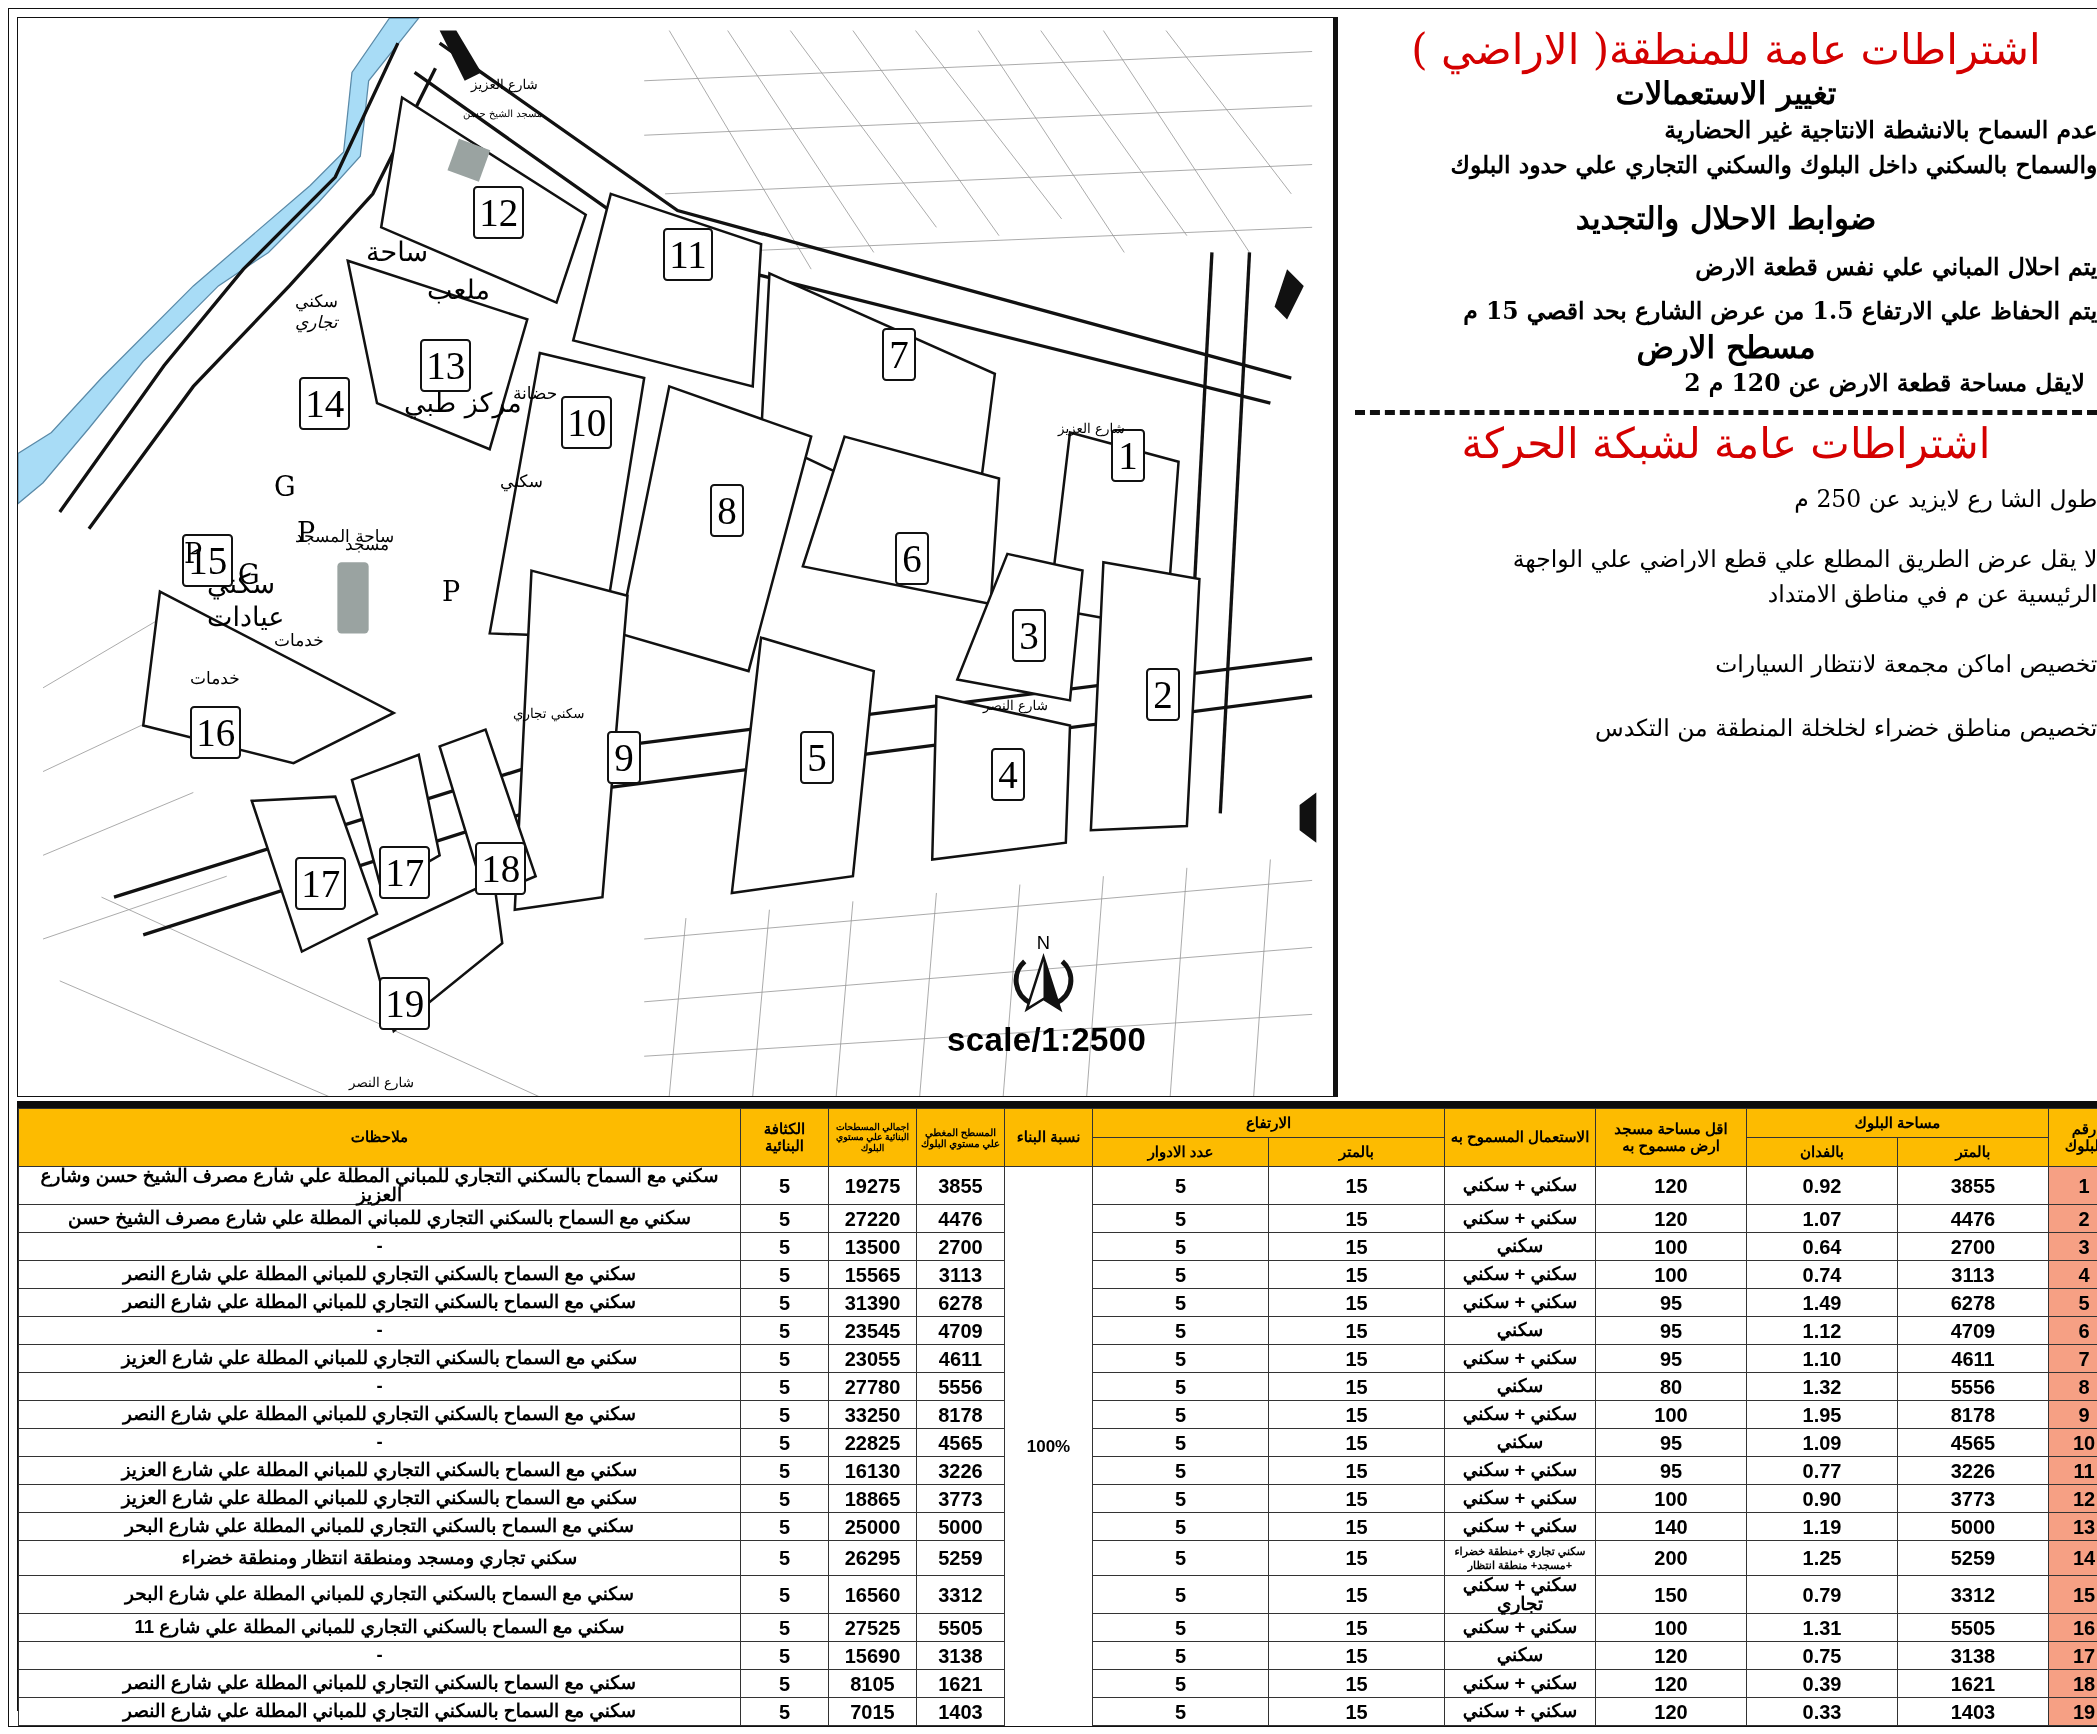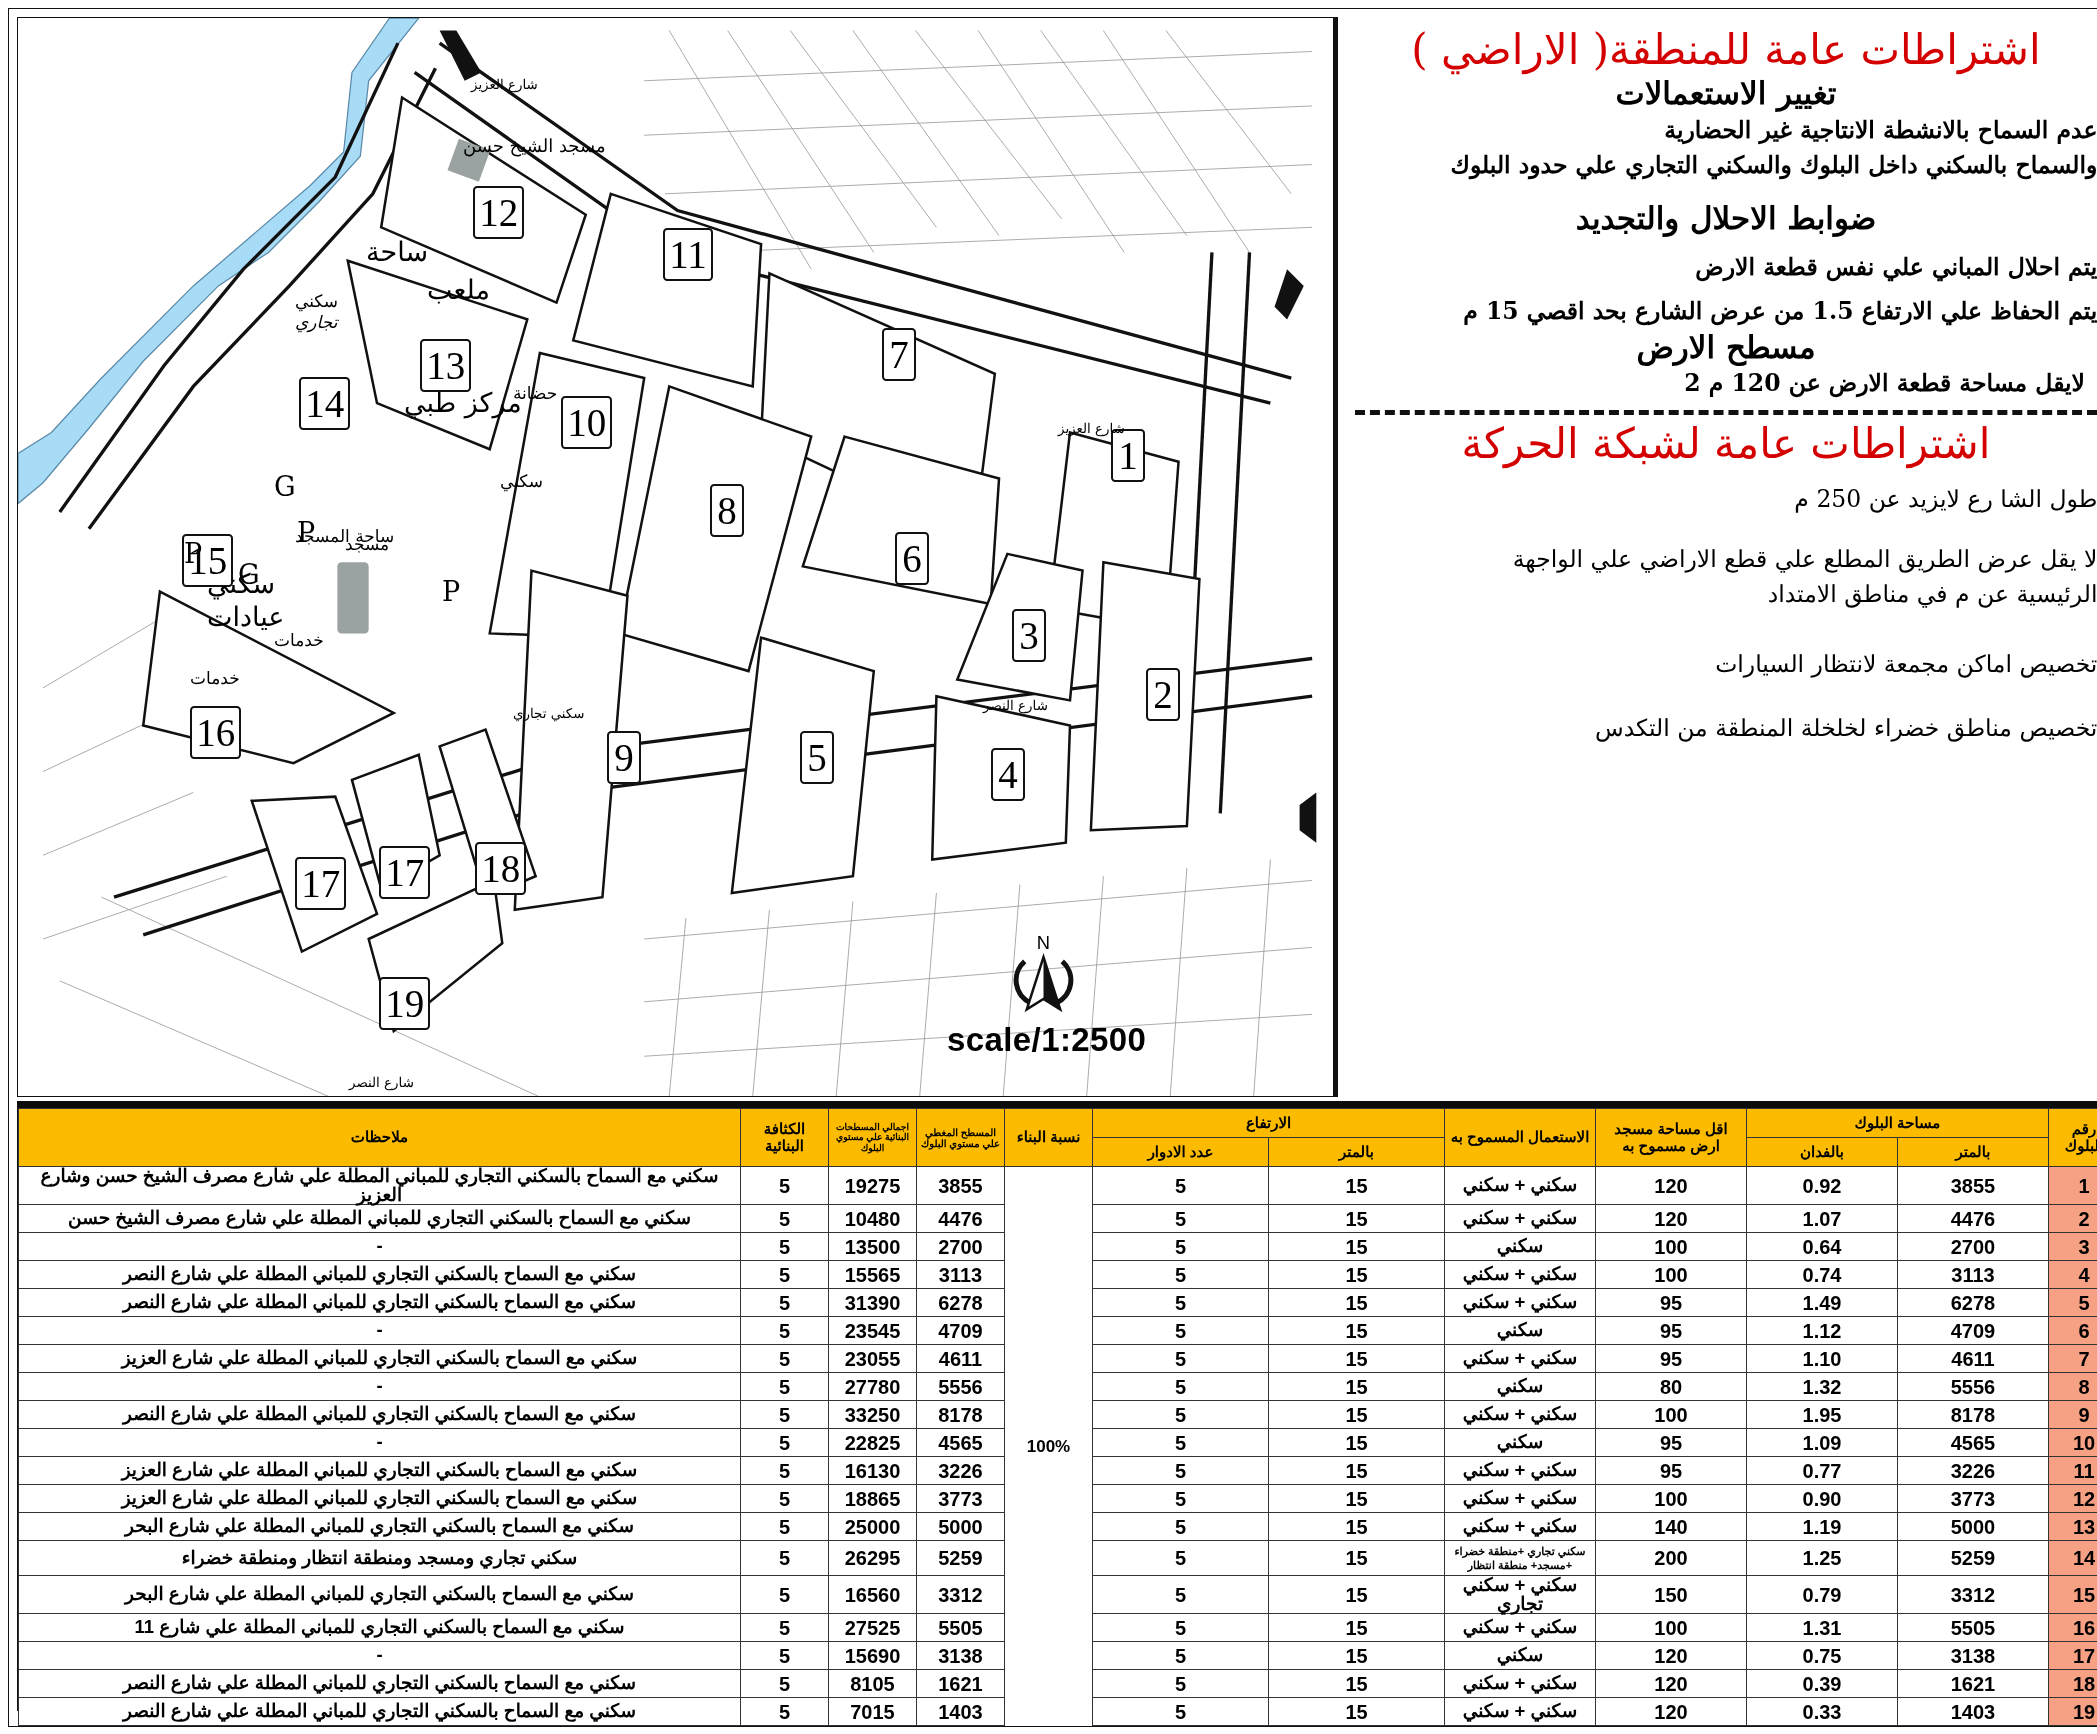--- a/index.html
+++ b/index.html
@@ -128,21 +128,21 @@
   <div class="map-text" style="left:348px;top:218px;">ساحة</div>
   <div class="map-text" style="left:409px;top:256px;font-family:Liberation Serif, serif;">ملعب</div>
   <div class="map-text" style="left:386px;top:369px;">مركز طبي</div>
   <div class="map-text small" style="left:495px;top:365px;">حضانة</div>
   <div class="map-text small" style="left:482px;top:453px;">سكني</div>
   <div class="map-text small" style="left:277px;top:273px;">سكني</div>
   <div class="map-text small" style="left:277px;top:294px;font-style:italic;">تجاري</div>
   <div class="map-text" style="left:189px;top:550px;">سكني</div>
   <div class="map-text small" style="left:277px;top:487px;margin-top:21px;">ساحة المسجد</div>
   <div class="map-text small" style="left:327px;top:516px;">مسجد</div>
-  <div class="map-text small" style="left:445px;top:90px;font-size:18px;margin-top:27px;">مسجد الشيخ حسن</div>
+  <div class="map-text small" style="left:445px;top:90px;font-size:10px;">مسجد الشيخ حسن</div>
   <div class="map-text" style="left:189px;top:583px;">عيادات</div>
   <div class="map-text small" style="left:256px;top:612px;">خدمات</div>
   <div class="map-text small" style="left:172px;top:650px;">خدمات</div>
   <div class="map-text small" style="left:495px;top:688px;font-size:13.4px;">سكني تجاري</div>
   <div class="map-text" style="left:279px;top:499px;">P</div>
   <div class="map-text" style="left:166px;top:520px;">P</div>
   <div class="map-text" style="left:424px;top:558px;">P</div>
   <div class="map-text" style="left:256px;top:453px;">G</div>
   <div class="map-text" style="left:220px;top:541px;">G</div>
   <div class="map-text small" style="left:453px;top:59px;font-size:13.4px;">شارع العزيز</div>
@@ -231,21 +231,21 @@
         </tr>
         <tr style="height: 28px;">
           <td class="blk">2</td>
           <td>4476</td>
           <td>1.07</td>
           <td>120</td>
           <td class="use">سكني + سكني</td>
           <td>15</td>
           <td>5</td>
           <td>4476</td>
-          <td>10480</td>
+          <td>27220</td>
           <td>5</td>
           <td class="notes">سكني مع السماح بالسكني التجاري للمباني المطلة علي شارع مصرف الشيخ حسن</td>
         </tr>
         <tr style="height: 28px;">
           <td class="blk">3</td>
           <td>2700</td>
           <td>0.64</td>
           <td>100</td>
           <td class="use">سكني</td>
           <td>15</td>

